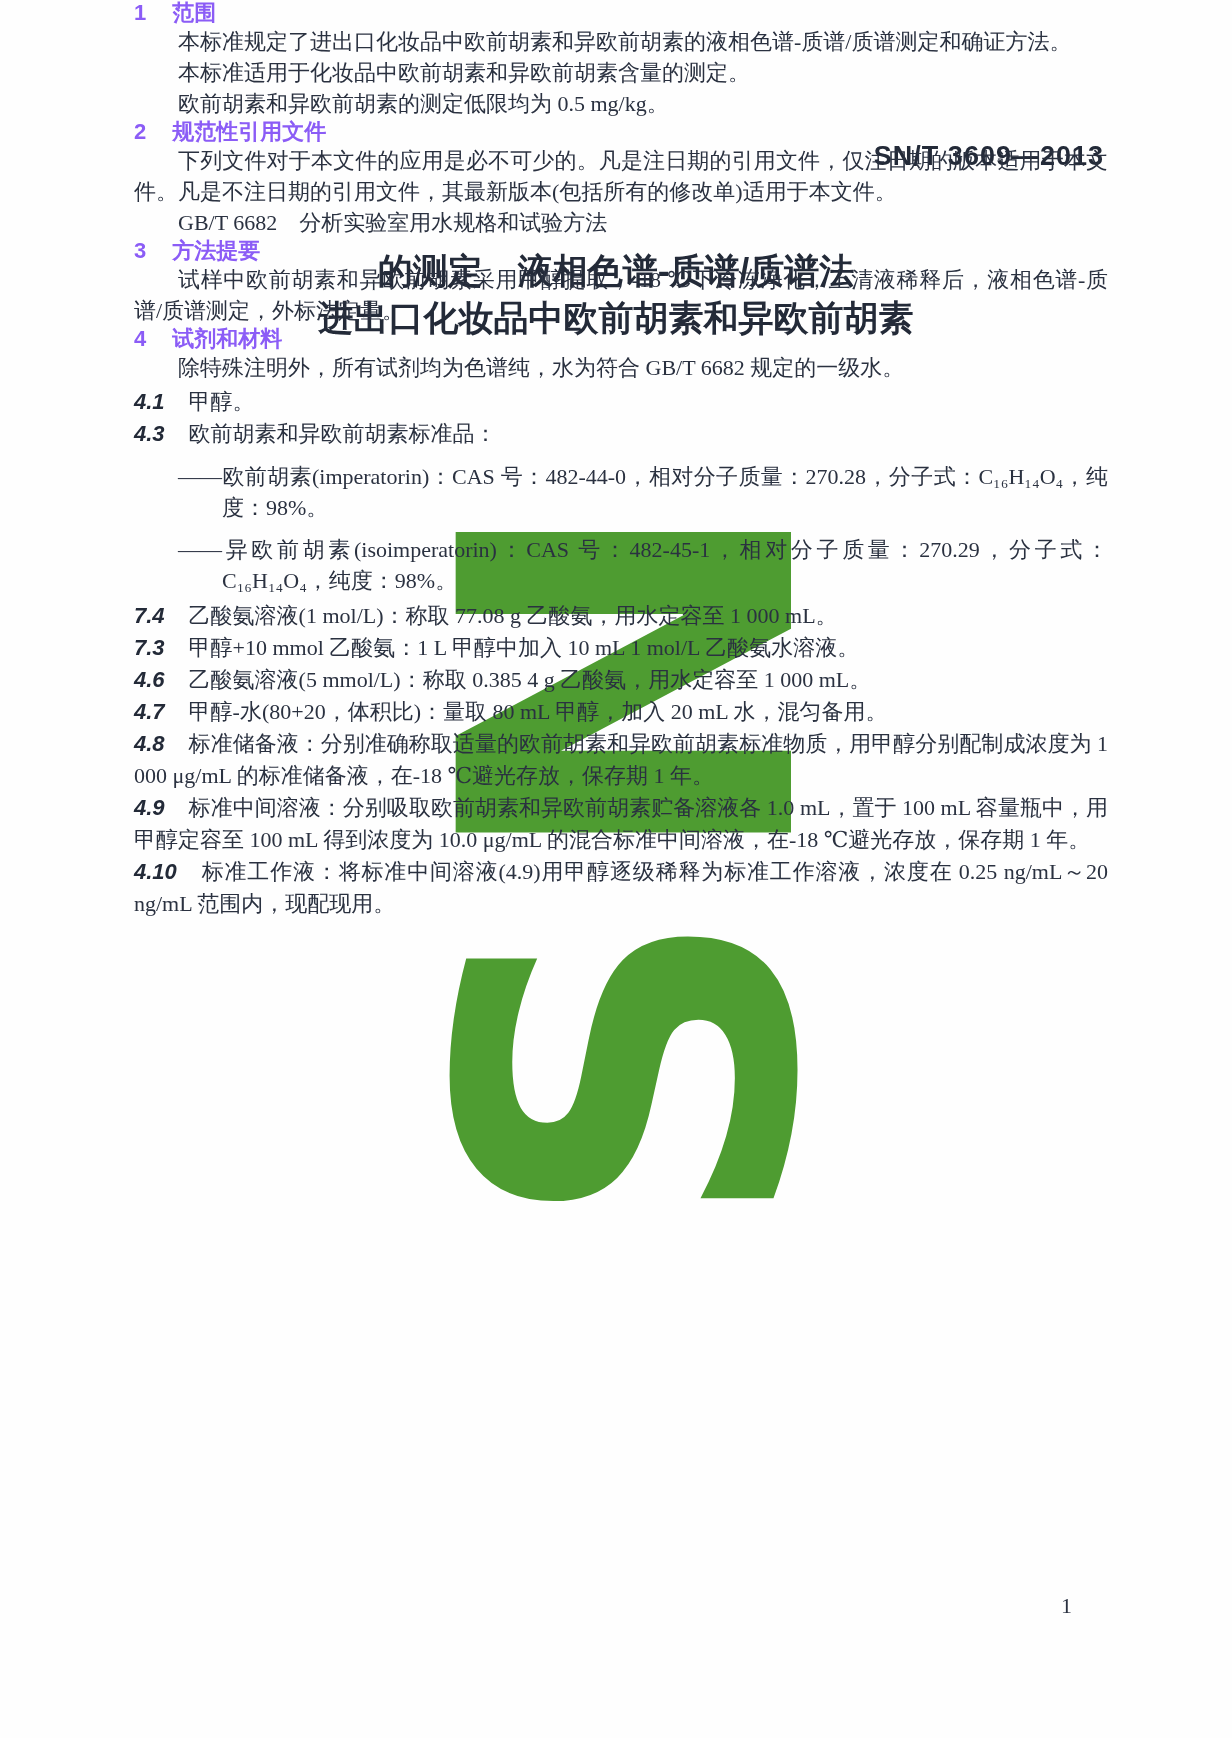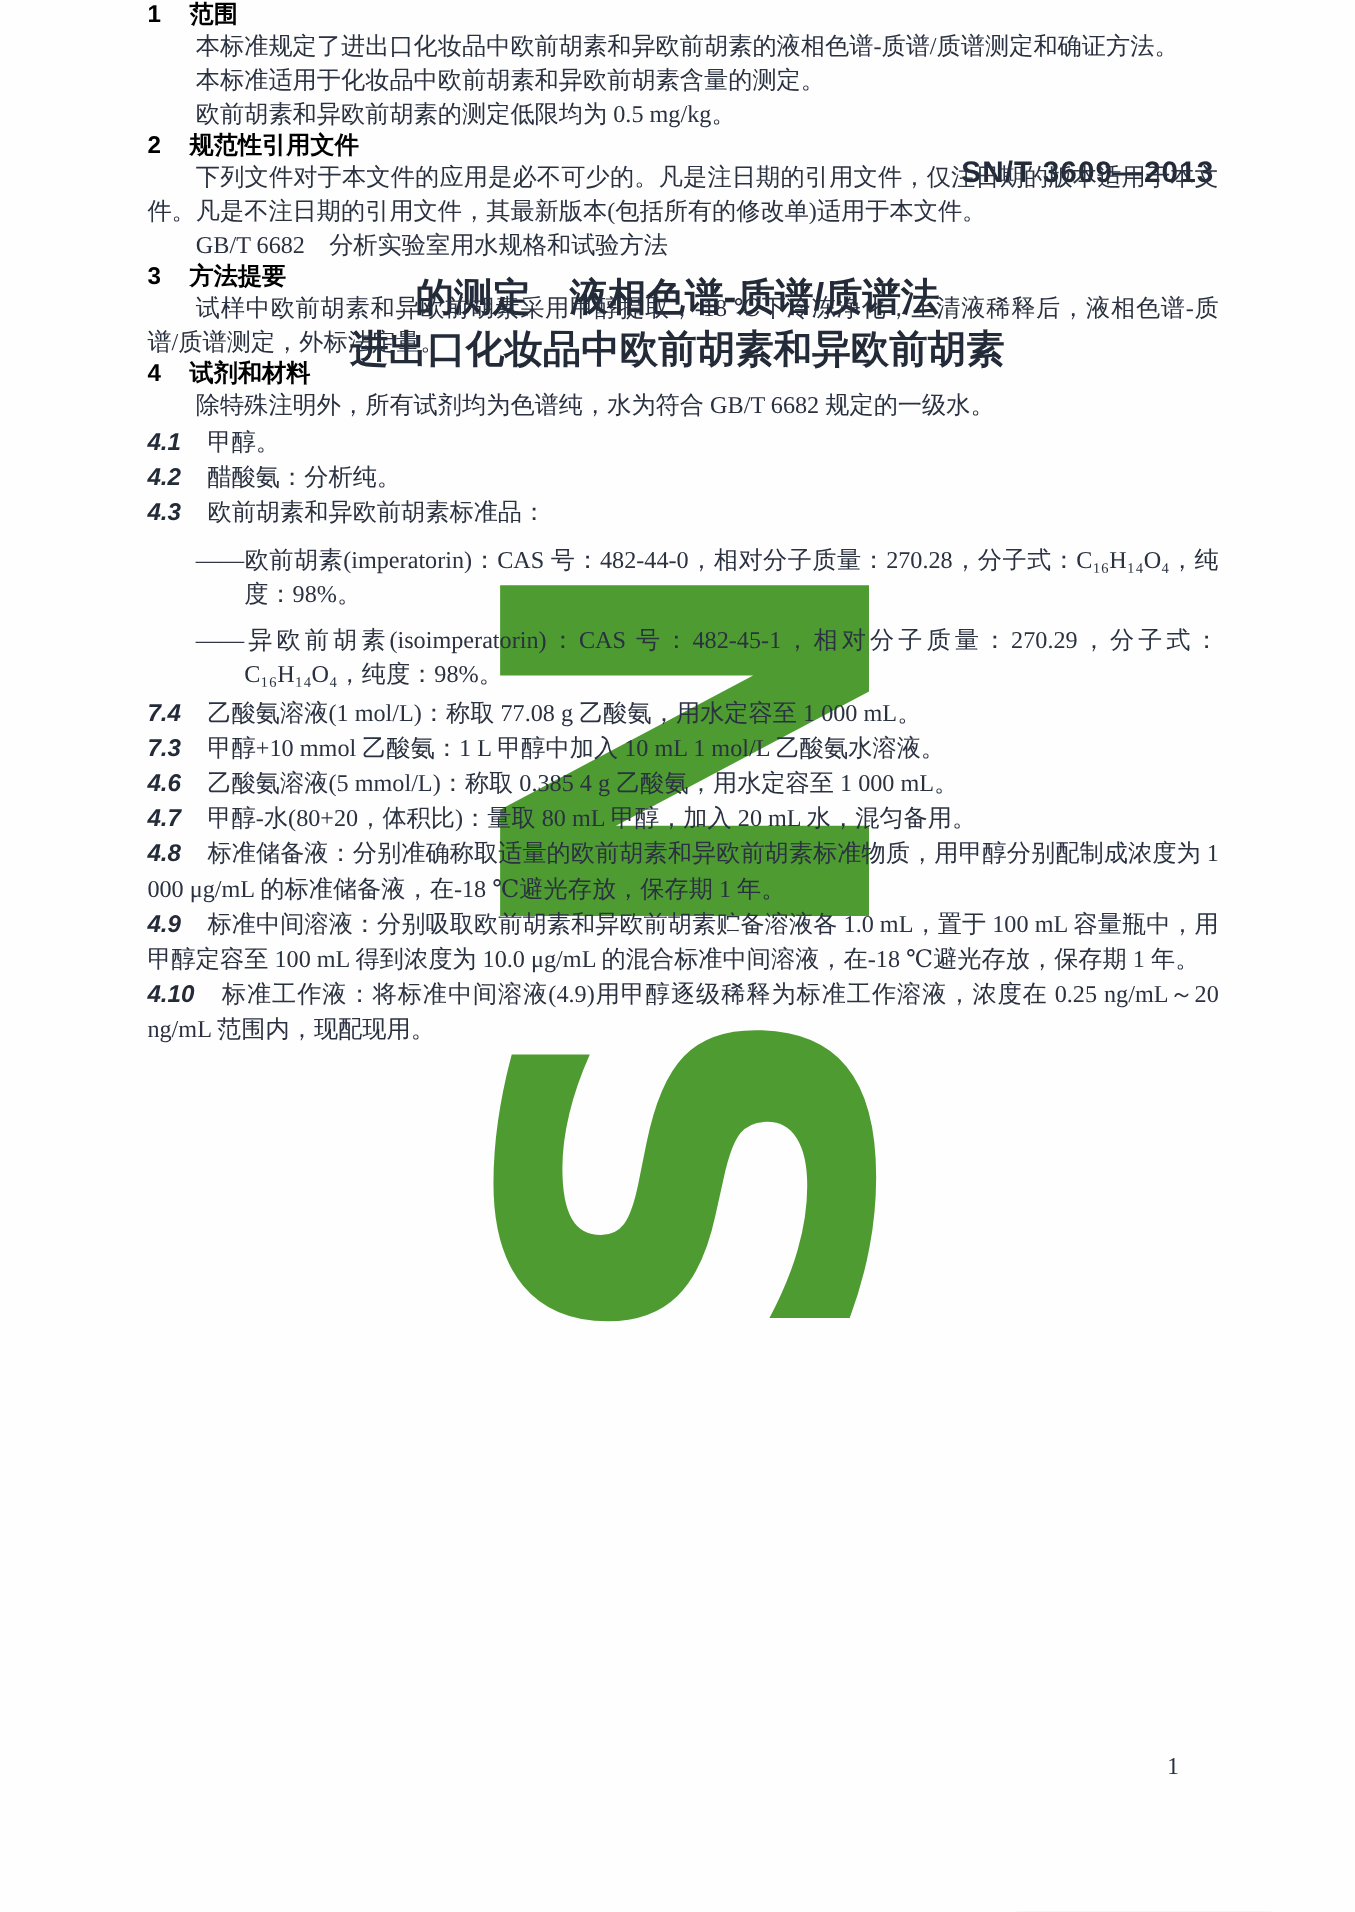--- a/index.html
+++ b/index.html
@@ -29,21 +29,21 @@
     font-family:"Liberation Sans","DejaVu Sans",sans-serif;
     font-weight:bold; font-size:35px; color:#232a38;
   }
   
   .content {
     position:absolute; top:0; left:134px; width:974px; z-index:1;
     font-size:22px; text-align:justify;
   }
   h2.sec-head {
     margin:0; font-family:"Liberation Sans","DejaVu Sans",sans-serif;
-    font-weight:bold; font-size:22px; line-height:26px; color:#000000;
+    font-weight:bold; font-size:22px; line-height:26px; color:#8b5cf6;
     text-align:left;
   }
   h2.sec-head .sec-no { margin-right:26px; }
   p.body-par { margin:0; line-height:31px; text-indent:44px; }
   .m-sec1h { margin-top:398px; }
   .m-sec1p { margin-top:40px; }
   .m-sec2h { margin-top:41px; }
   .m-sec2p { margin-top:36px; }
   .m-sec3h { margin-top:37px; }
   .m-sec3p { margin-top:41px; }
@@ -98,23 +98,20 @@
     <h2 class="sec-head m-sec4h">
       <span class="sec-no">4</span><span>试剂和材料</span>
     </h2>
     <p class="body-par m-sec4p">除特殊注明外，所有试剂均为色谱纯，水为符合 GB/T 6682 规定的一级水。</p>
 
     <div class="clauses">
       <p class="clause">
         <span class="clause-no">4.1</span><span>甲醇。</span>
       </p>
       <p class="clause">
-        <span class="clause-no">4.2</span><span>醋酸氨：分析纯。</span>
-      </p>
-      <p class="clause">
         <span class="clause-no">4.3</span><span>欧前胡素和异欧前胡素标准品：</span>
       </p>
       <p class="dash-item">——欧前胡素(imperatorin)：CAS 号：482-44-0，相对分子质量：270.28，分子式：C₁₆H₁₄O₄，纯度：98%。</p>
       <p class="dash-item">——异欧前胡素(isoimperatorin)：CAS 号：482-45-1，相对分子质量：270.29，分子式：C₁₆H₁₄O₄，纯度：98%。</p>
       <p class="clause">
         <span class="clause-no">7.4</span><span>乙酸氨溶液(1 mol/L)：称取 77.08 g 乙酸氨，用水定容至 1 000 mL。</span>
       </p>
       <p class="clause">
         <span class="clause-no">7.3</span><span>甲醇+10 mmol 乙酸氨：1 L 甲醇中加入 10 mL 1 mol/L 乙酸氨水溶液。</span>
       </p>

